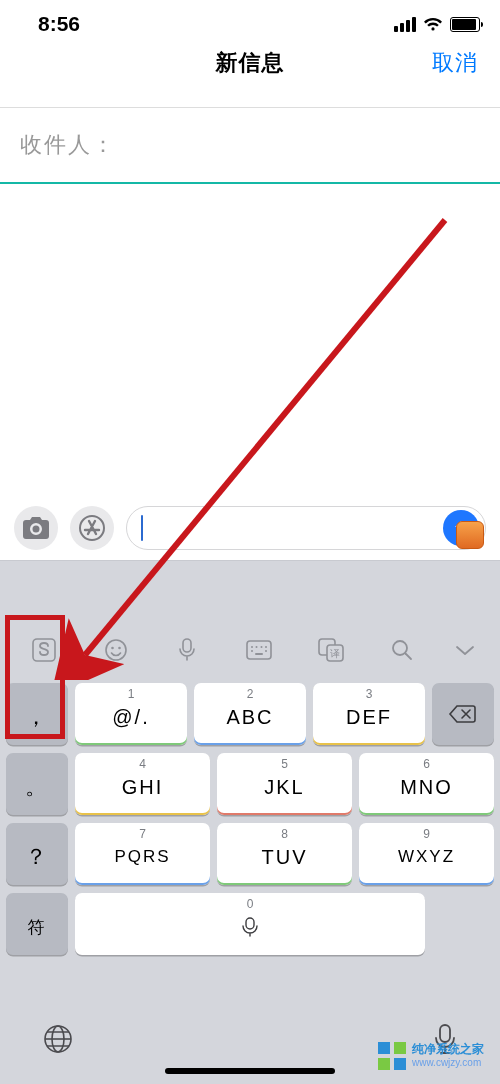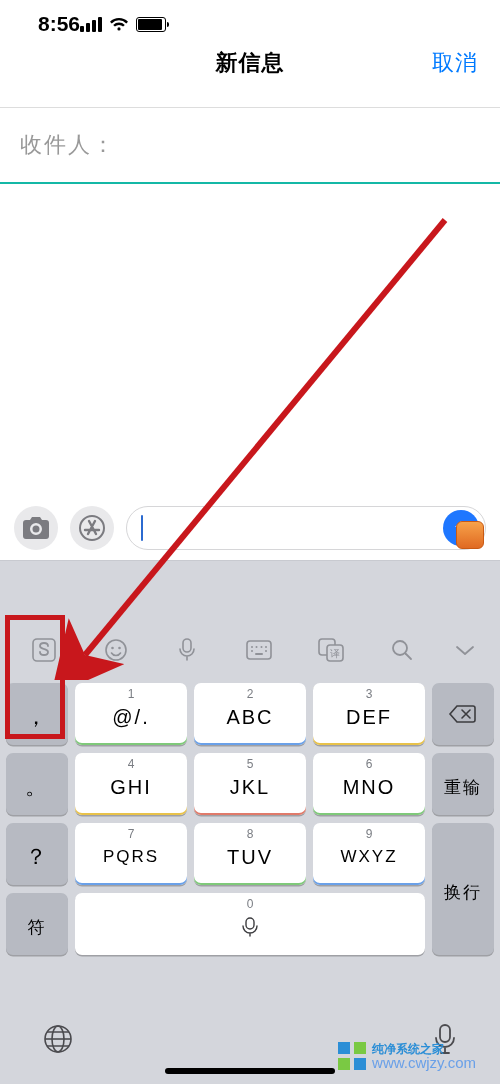--- a/index.html
+++ b/index.html
@@ -1,19 +1,19 @@
 <!DOCTYPE html>
 <html><head>
 <meta charset="utf-8">
 <style>
   * { margin: 0; padding: 0; box-sizing: border-box; font-family: -apple-system, "Helvetica Neue", Arial, sans-serif; }
   html, body { width: 500px; height: 1084px; background: #fff; overflow: hidden; position: relative; }
 
   
-  .status-bar { height: 48px; display: flex; align-items: center; justify-content: flex-start; padding: 0 20px 0 38px; font-size: 21px; font-weight: 600; }
+  .status-bar { height: 48px; display: flex; align-items: center; justify-content: space-between; padding: 0 20px 0 38px; font-size: 21px; font-weight: 600; }
   .status-right { display: flex; align-items: center; gap: 7px; }
   .signal { display: inline-flex; align-items: flex-end; gap: 2px; }
   .signal i { width: 4px; background: #000; display: inline-block; border-radius: 1px; }
   .signal i:nth-child(1){height:6px} .signal i:nth-child(2){height:9px} .signal i:nth-child(3){height:12px} .signal i:nth-child(4){height:15px}
   .wifi { width:20px; height:15px; }
   .battery { width:30px; height:15px; border:1.5px solid #000; border-radius:3px; position:relative; }
   .battery:after { content:""; position:absolute; right:-4px; top:4px; width:2px; height:5px; background:#000; border-radius:0 2px 2px 0; }
   .battery i { position:absolute; left:1px; top:1px; bottom:1px; width:24px; background:#000; border-radius:1px; }
 
   
@@ -63,29 +63,29 @@
   .accent-g { box-shadow:0 1.5px 0 rgba(0,0,0,.25), inset 0 -2px 0 #7fc97a; }
   .accent-b { box-shadow:0 1.5px 0 rgba(0,0,0,.25), inset 0 -2px 0 #6aa0e8; }
   .accent-y { box-shadow:0 1.5px 0 rgba(0,0,0,.25), inset 0 -2px 0 #e8c24a; }
   .accent-r { box-shadow:0 1.5px 0 rgba(0,0,0,.25), inset 0 -2px 0 #e07a6a; }
 
   
   .sysbar { position:absolute; left:0; right:0; bottom:0; height:75px; display:flex; align-items:flex-start; justify-content:space-between; padding:14px 42px 0; }
   .home-ind { position:absolute; bottom:10px; left:50%; transform:translateX(-50%); width:170px; height:6px; background:#000; border-radius:3px; }
 
   
-  .wm { position:absolute; right:24px; bottom:14px; display:flex; align-items:flex-start; gap:6px; z-index:40; }
+  .wm { position:absolute; right:16px; bottom:14px; display:flex; align-items:flex-start; gap:6px; z-index:40; }
   .wm-logo { width:28px; height:28px; position:relative; }
   .wm-logo i{position:absolute;width:12px;height:12px;}
   .wm-logo i:nth-child(1){left:0;top:0;background:#2b8ed6}
   .wm-logo i:nth-child(2){right:0;top:0;background:#7ac943}
   .wm-logo i:nth-child(3){left:0;bottom:0;background:#7ac943}
   .wm-logo i:nth-child(4){right:0;bottom:0;background:#2b8ed6}
   .wm-text { font-size:12px; line-height:14px; color:#2b8ed6; font-weight:600; }
-  .wm-text .sub { color:#6aa0e8; font-size:15px; font-weight:400; }
+  .wm-text .sub { color:#6aa0e8; font-size:10px; font-weight:400; }
 </style>
 </head>
 <body>
 
 <div class="status-bar">
   <span>8:56</span>
   <span class="status-right">
     <span class="signal">
         <i></i>
         <i></i>
@@ -237,43 +237,37 @@
           <span class="lbl">GHI</span>
         </div>
       <div class="key col-main accent-r">
           <span class="num">5</span>
           <span class="lbl">JKL</span>
         </div>
       <div class="key col-main accent-g">
           <span class="num">6</span>
           <span class="lbl">MNO</span>
         </div>
-      <div class="key gray col-side">
-          <span class="lbl sm">重输</span>
-        </div>
     </div>
 
     <div class="row">
       <div class="key gray col-side">
           <span class="lbl big">？</span>
         </div>
       <div class="key col-main accent-b">
           <span class="num">7</span>
           <span class="lbl sm">PQRS</span>
         </div>
       <div class="key col-main accent-g">
           <span class="num">8</span>
           <span class="lbl">TUV</span>
         </div>
       <div class="key col-main accent-b">
           <span class="num">9</span>
           <span class="lbl sm">WXYZ</span>
-        </div>
-      <div class="key gray col-side" style="height:132px;margin-bottom:-70px">
-          <span class="lbl sm">换行</span>
         </div>
     </div>
 
     <div class="row">
       <div class="key gray col-side">
           <span class="lbl sm">符</span>
         </div>
       <div class="key col-main space">
         <span class="num">0</span>
         <svg width="22" height="20" viewBox="0 0 22 20" style="margin-top:6px">

